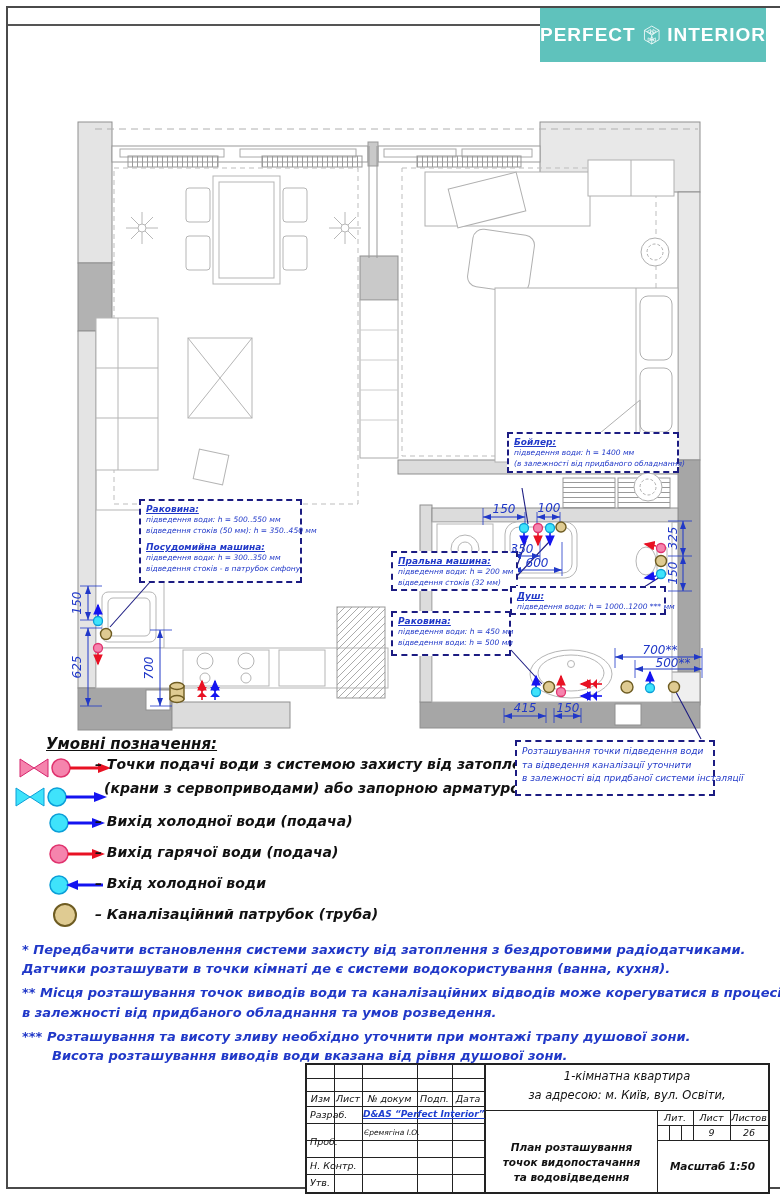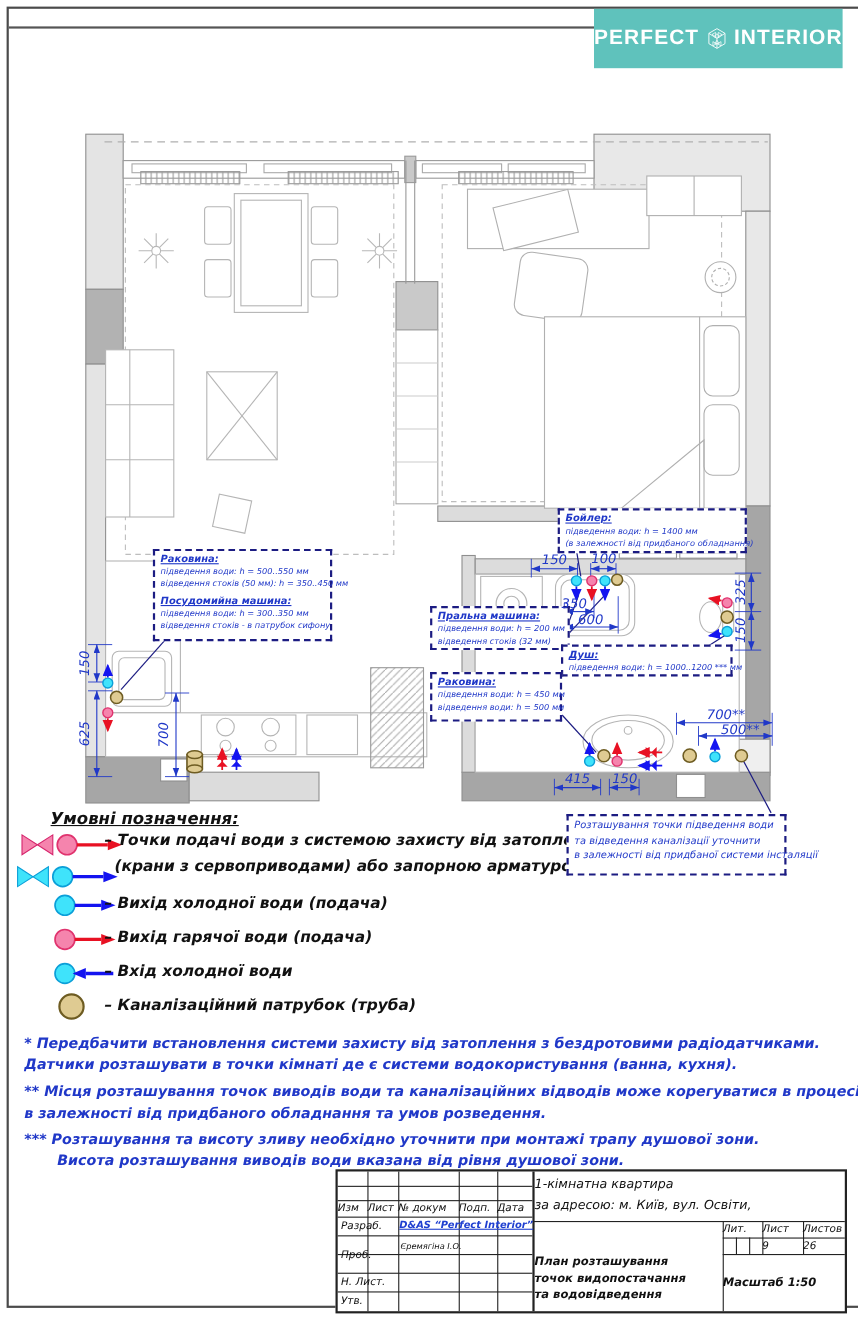--- a/index.html
+++ b/index.html
@@ -28,21 +28,21 @@
   
   .notes{position:absolute;left:22px;top:940px;width:745px;color:#2038c8;font-style:italic;
          font-weight:bold;font-size:13px;z-index:4;}
   .notes div{line-height:1.48;white-space:nowrap;}
   .nm{margin-bottom:5px;}
   .ind{padding-left:30px;}
   
   .tb{position:absolute;left:305px;top:1063px;width:461px;height:127px;border:2px solid #222;background:#fff;z-index:7;}
   .tb .vl{position:absolute;width:1px;background:#222;}
   .tb .hl{position:absolute;height:1px;background:#222;}
-  .tbl{position:absolute;font-style:italic;font-size:9.5px;color:#111;white-space:nowrap;}
+  .tbl{position:absolute;font-style:italic;font-size:9.5px;color:#111;text-align:center;white-space:nowrap;}
   .tbl.lft{text-align:left;}
   .blue{color:#1f3fd0;text-decoration:underline;font-weight:bold;}
   .big{font-size:11.5px;}
   .docl{font-size:10.5px;font-weight:bold;}
 </style>
 </head>
 <body>
 
 <div class="sheet">
   <div class="frame"></div>
@@ -333,21 +333,21 @@
   <div class="callout" style="left:139px;top:499px;width:163px;height:84px">
     <div class="ct">Раковина:</div>
     <div class="cl">підведення води: h = 500..550 мм</div>
     <div class="cl">відведення стоків (50 мм): h = 350..450 мм</div>
     <div class="gap"></div>
     <div class="ct">Посудомийна машина:</div>
     <div class="cl">підведення води: h = 300..350 мм</div>
     <div class="cl">відведення стоків - в патрубок сифону</div>
   </div>
 
-  <div class="callout" style="left:507px;top:462px;width:172px;height:41px">
+  <div class="callout" style="left:507px;top:432px;width:172px;height:41px">
     <div class="ct">Бойлер:</div>
     <div class="cl">підведення води: h = 1400 мм</div>
     <div class="cl">(в залежності від придбаного обладнання)</div>
   </div>
 
   <div class="callout" style="left:391px;top:551px;width:127px;height:40px">
     <div class="ct">Пральна машина:</div>
     <div class="cl">підведення води: h = 200 мм</div>
     <div class="cl">відведення стоків (32 мм)</div>
   </div>
@@ -462,21 +462,21 @@
     <div class="tbl" style="left:0;top:28px;width:27px">Изм</div>
     <div class="tbl" style="left:27px;top:28px;width:28px">Лист</div>
     <div class="tbl" style="left:55px;top:28px;width:55px">№ докум</div>
     <div class="tbl" style="left:110px;top:28px;width:35px">Подп.</div>
     <div class="tbl" style="left:145px;top:28px;width:32px">Дата</div>
 
     <div class="tbl lft" style="left:3px;top:44px">Разраб.</div>
     <div class="tbl blue" style="left:56px;top:44px;width:120px;font-size:9px">D&amp;AS “Perfect Interior”</div>
     <div class="tbl lft" style="left:3px;top:71px">Проб.</div>
     <div class="tbl lft" style="left:57px;top:63px;font-size:7.5px">Єремягіна І.О.</div>
-    <div class="tbl lft" style="left:3px;top:95px">Н. Лист.</div>
+    <div class="tbl lft" style="left:3px;top:95px">Н. Контр.</div>
     <div class="tbl lft" style="left:3px;top:112px">Утв.</div>
 
     <div class="tbl big" style="left:179px;top:4px;width:282px">1-кімнатна квартира</div>
     <div class="tbl big" style="left:179px;top:23px;width:282px">за адресою: м. Київ, вул. Освіти,</div>
 
     <div class="tbl docl" style="left:179px;top:76px;width:171px">План розташування</div>
     <div class="tbl docl" style="left:179px;top:91px;width:171px">точок видопостачання</div>
     <div class="tbl docl" style="left:179px;top:106px;width:171px">та водовідведення</div>
 
     <div class="tbl" style="left:350px;top:47px;width:36px">Лит.</div>

